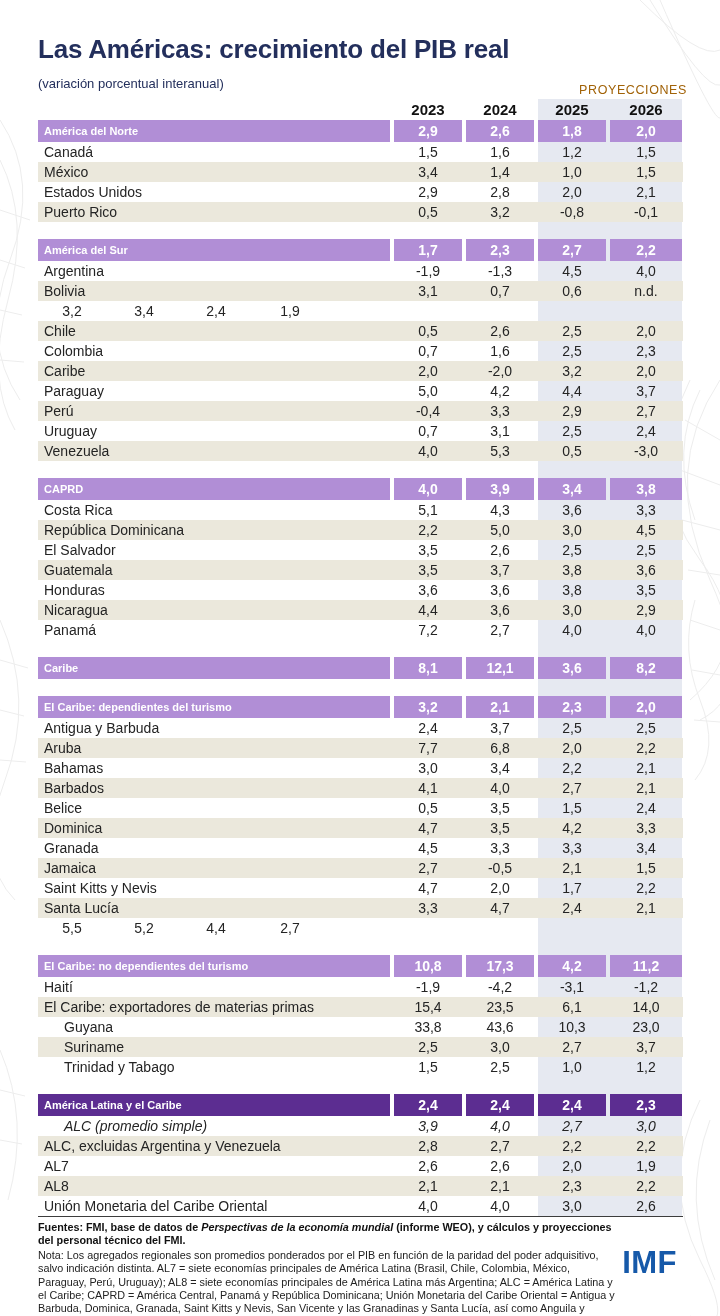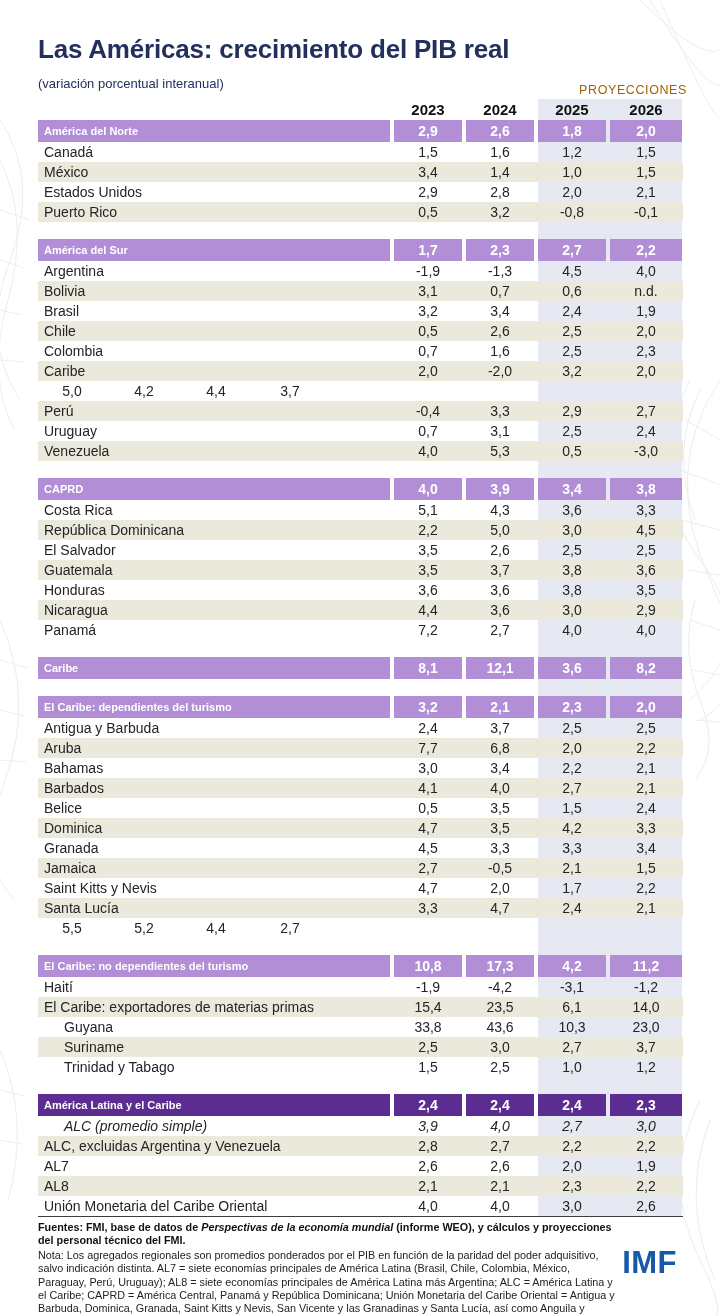--- a/index.html
+++ b/index.html
@@ -131,21 +131,20 @@
               <div class="cell last">4,0</div>
             </div>
             <div class="row drow alt">
               <div class="label">Bolivia</div>
               <div class="cell">3,1</div>
               <div class="cell">0,7</div>
               <div class="cell">0,6</div>
               <div class="cell last">n.d.</div>
             </div>
             <div class="row drow">
-              <div class="label">Brasil</div>
               <div class="cell">3,2</div>
               <div class="cell">3,4</div>
               <div class="cell">2,4</div>
               <div class="cell last">1,9</div>
             </div>
             <div class="row drow alt">
               <div class="label">Chile</div>
               <div class="cell">0,5</div>
               <div class="cell">2,6</div>
               <div class="cell">2,5</div>
@@ -159,20 +158,21 @@
               <div class="cell last">2,3</div>
             </div>
             <div class="row drow alt">
               <div class="label">Caribe</div>
               <div class="cell">2,0</div>
               <div class="cell">-2,0</div>
               <div class="cell">3,2</div>
               <div class="cell last">2,0</div>
             </div>
             <div class="row drow">
+              <div class="label">Paraguay</div>
               <div class="cell">5,0</div>
               <div class="cell">4,2</div>
               <div class="cell">4,4</div>
               <div class="cell last">3,7</div>
             </div>
             <div class="row drow alt">
               <div class="label">Perú</div>
               <div class="cell">-0,4</div>
               <div class="cell">3,3</div>
               <div class="cell">2,9</div>

